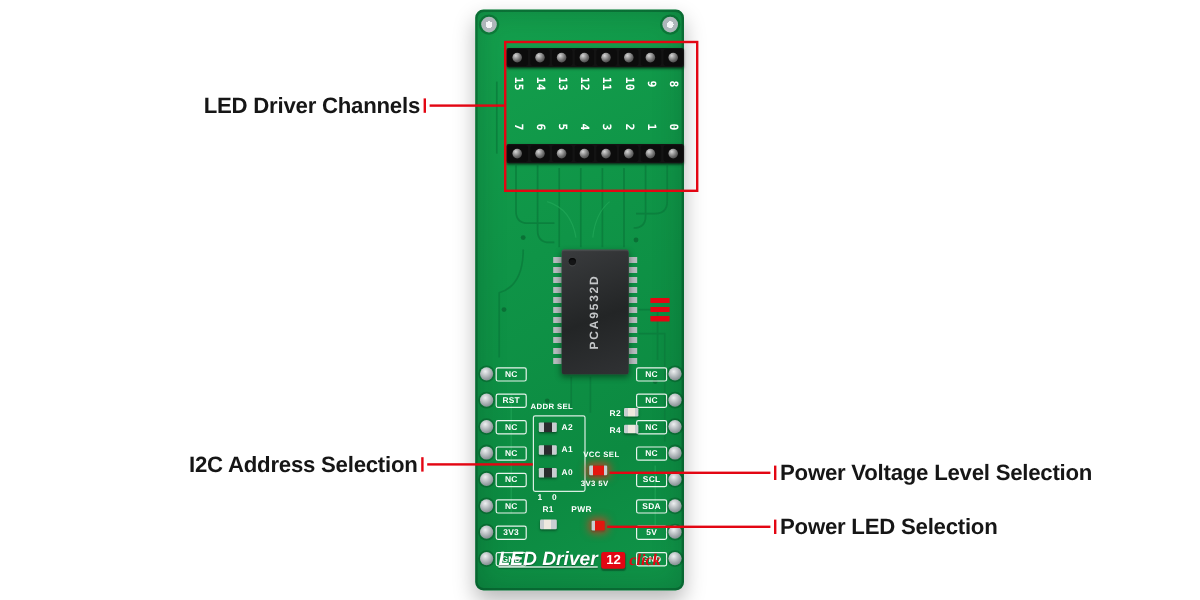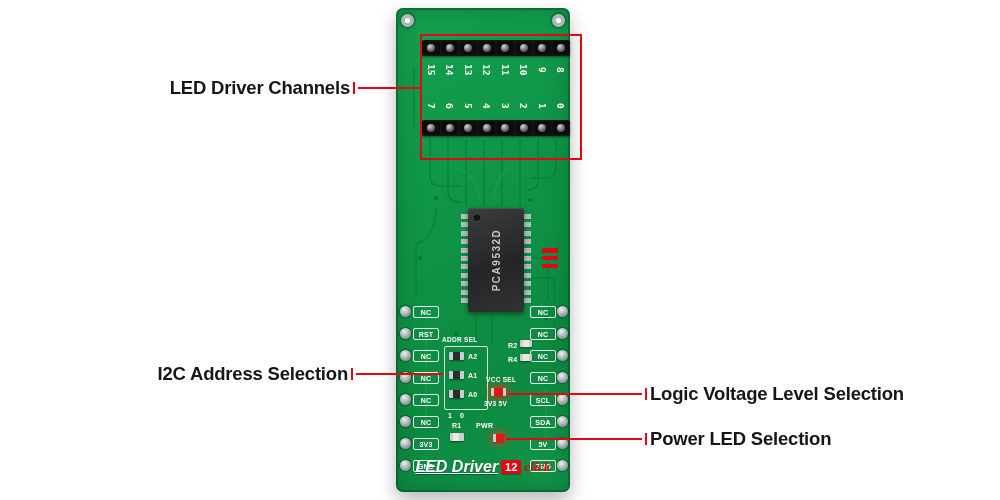--- a/index.html
+++ b/index.html
@@ -245,30 +245,30 @@
 
   <div class="chbox"></div>
 
   <div class="ann" style="top:78px;right:580px;justify-content:space-between;">
     <span class="ann-label">LED Driver Channels</span>
     <span class="tick"></span>
     <span class="aline" style="width:62px;"></span>
   </div>
 
 
-  <div class="ann" style="top:364px;right:556px;">
+  <div class="ann" style="top:377px;right:556px;">
     <span class="ann-label">I2C Address Selection</span>
     <span class="tick"></span>
     <span class="aline" style="width:88px;"></span>
   </div>
 
   <div class="ann" style="top:384px;left:508px;">
     <span class="aline" style="width:134px;"></span>
     <span class="tick"></span>
-    <span class="ann-label">Logic Voltage Level Selection</span>
+    <span class="ann-label">Power Voltage Level Selection</span>
   </div>
 
   <div class="ann" style="top:429px;left:506px;">
     <span class="aline" style="width:136px;"></span>
     <span class="tick"></span>
     <span class="ann-label">Power LED Selection</span>
   </div>
 
 </div>
 

